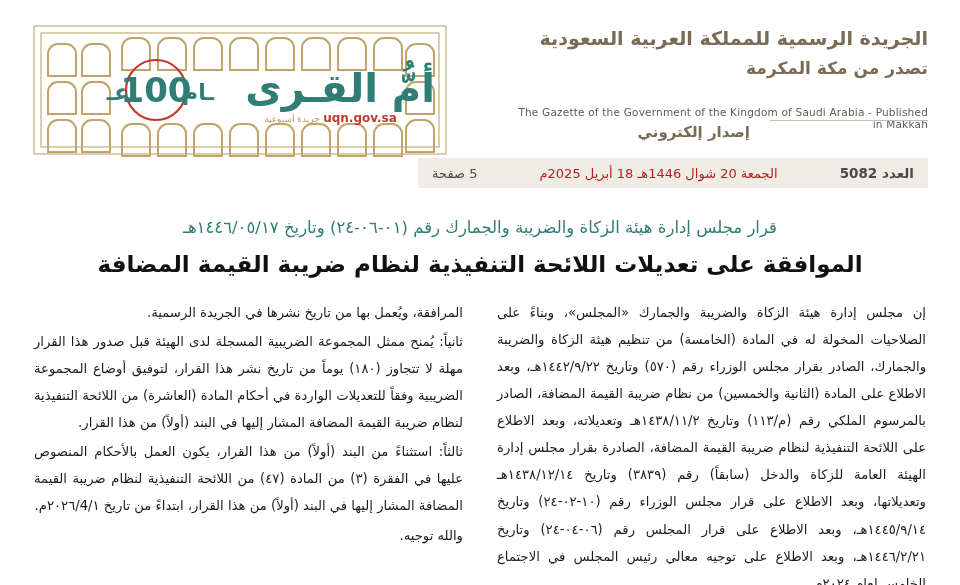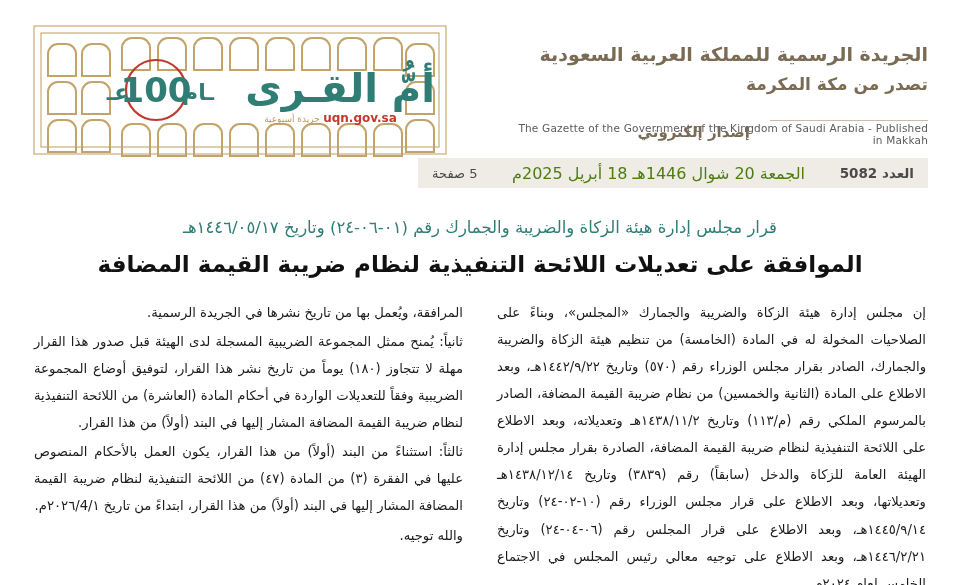--- a/index.html
+++ b/index.html
@@ -18,21 +18,21 @@
 
   
   .masthead {
     position: relative;
     height: 200px;
     padding: 0;
   }
 
   .mast-left {
     position: absolute;
-    top: 40px;
+    top: 24px;
     right: 32px;
     width: 420px;
     text-align: right;
   }
 
   .gazette-ar-1 {
     font-size: 19px;
     font-weight: bold;
     color: #7a6b55;
     letter-spacing: 0;
@@ -84,22 +84,22 @@
     justify-content: space-between;
     padding: 0 14px;
     box-sizing: border-box;
   }
   .issue-bar .issue-no {
     font-size: 13.5px;
     font-weight: bold;
     color: #4a4a4a;
   }
   .issue-bar .issue-date {
-    font-size: 16px;
-    color: #4d7c0f;
+    font-size: 13px;
+    color: #b91c1c;
   }
   .issue-bar .issue-pages {
     font-size: 13px;
     color: #4a4a4a;
   }
 
   
   .logo-block {
     position: absolute;
     top: 18px;

